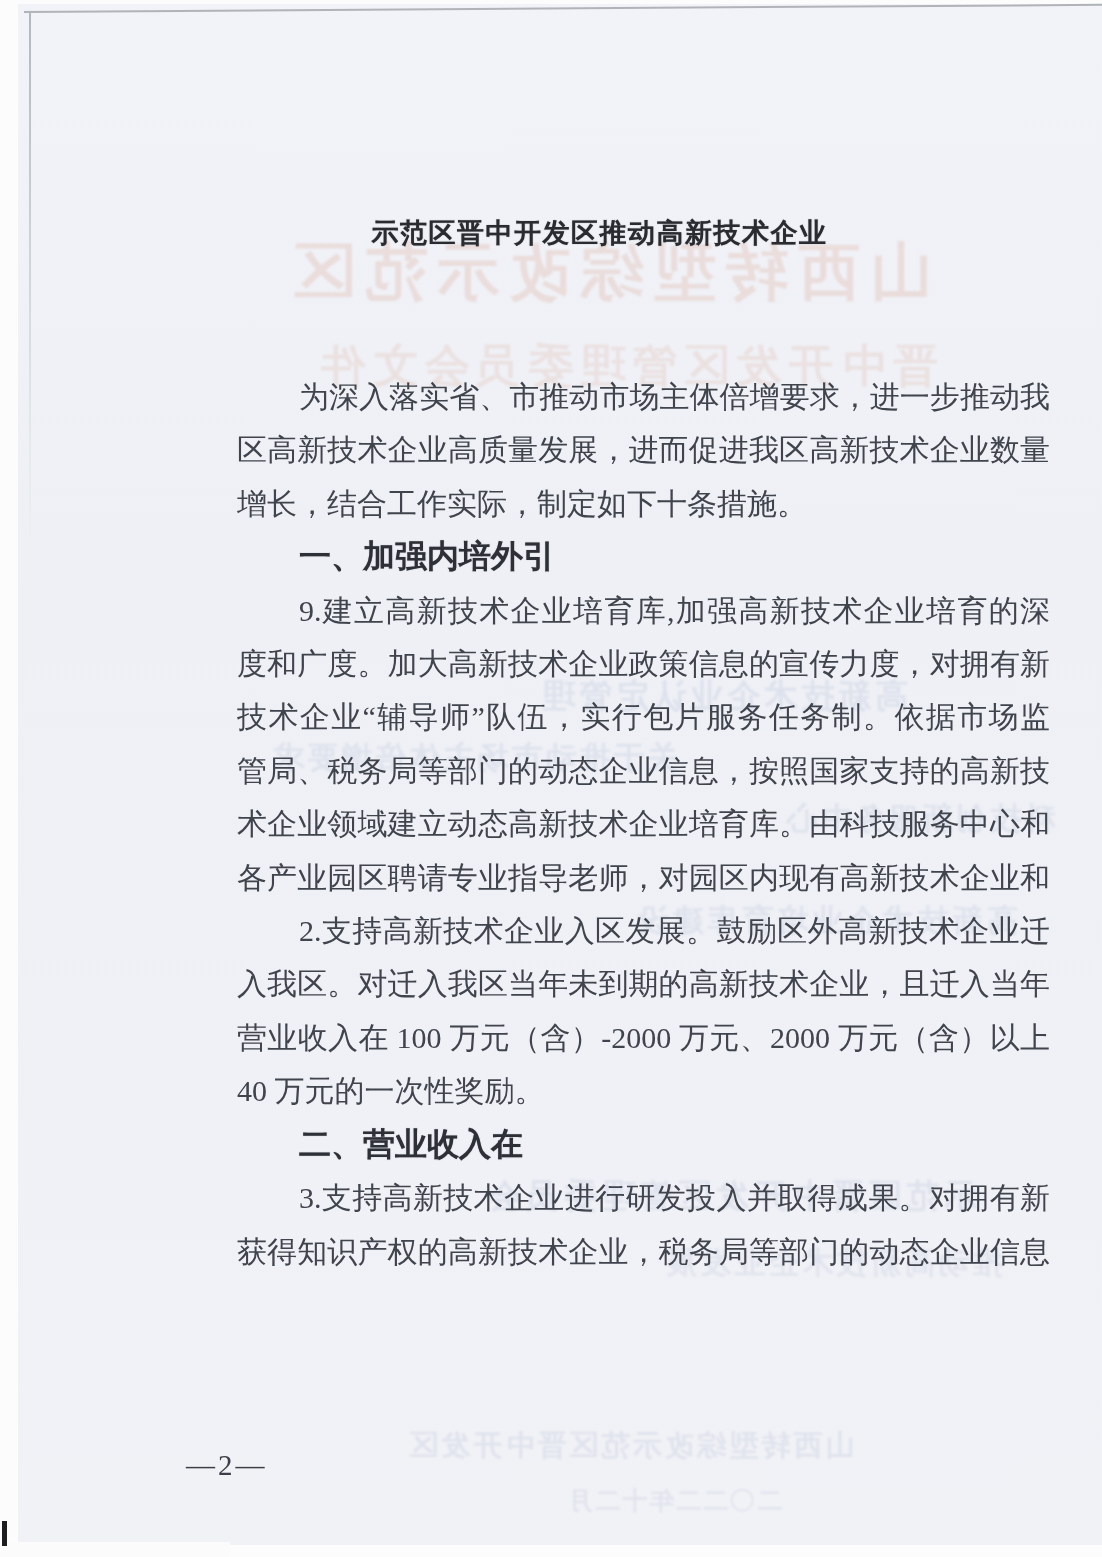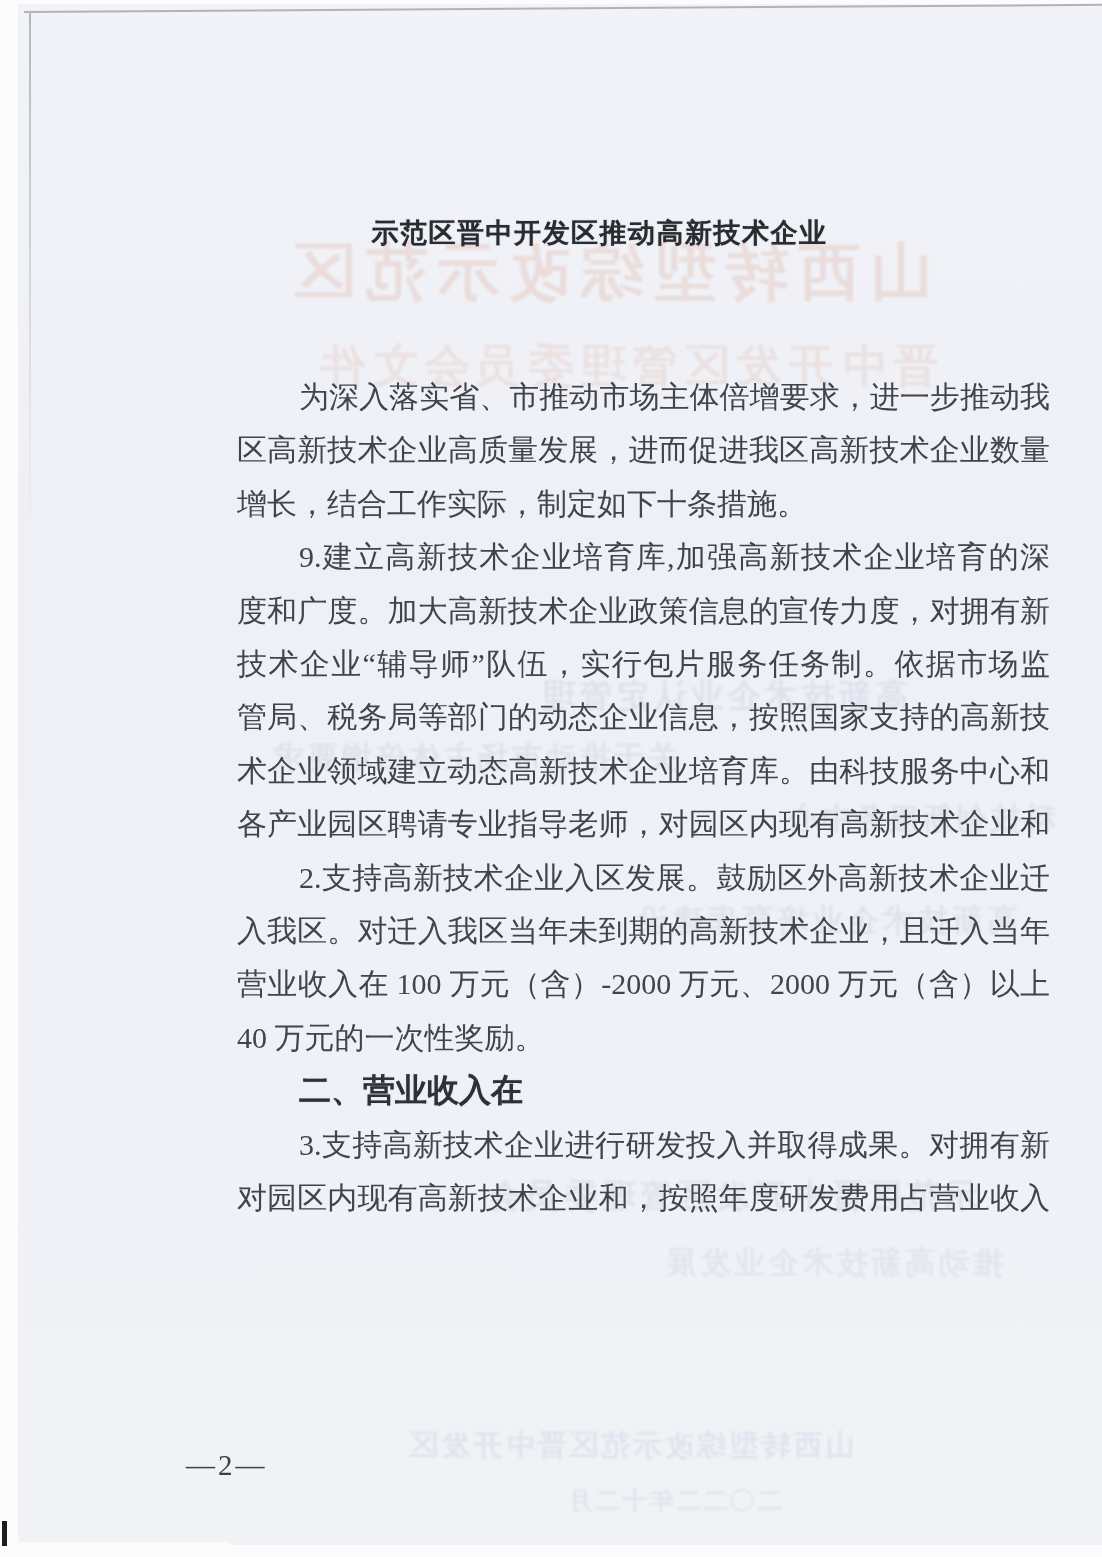--- a/index.html
+++ b/index.html
@@ -144,33 +144,34 @@
     <div class="ghost g-blue g10">二〇二二年十二月</div>
 
     <div class="doc-title">
       <div>示范区晋中开发区推动高新技术企业</div>
     </div>
 
     <div class="doc-body">
       <div class="line ind full">为深入落实省、市推动市场主体倍增要求，进一步推动我</div>
       <div class="line full">区高新技术企业高质量发展，进而促进我区高新技术企业数量</div>
       <div class="line end">增长，结合工作实际，制定如下十条措施。</div>
+      <div class="line heading">一、加强内培外引</div>
       <div class="line ind full">9.建立高新技术企业培育库,加强高新技术企业培育的深</div>
       <div class="line full">度和广度。加大高新技术企业政策信息的宣传力度，对拥有新</div>
       <div class="line full">技术企业“辅导师”队伍，实行包片服务任务制。依据市场监</div>
       <div class="line full">管局、税务局等部门的动态企业信息，按照国家支持的高新技</div>
       <div class="line full">术企业领域建立动态高新技术企业培育库。由科技服务中心和</div>
       <div class="line full">各产业园区聘请专业指导老师，对园区内现有高新技术企业和</div>
       <div class="line ind full">2.支持高新技术企业入区发展。鼓励区外高新技术企业迁</div>
       <div class="line full">入我区。对迁入我区当年未到期的高新技术企业，且迁入当年</div>
       <div class="line full">营业收入在 100 万元（含）-2000 万元、2000 万元（含）以上</div>
       <div class="line end">40 万元的一次性奖励。</div>
       <div class="line heading">二、营业收入在</div>
       <div class="line ind full">3.支持高新技术企业进行研发投入并取得成果。对拥有新</div>
-      <div class="line full">对园区内现有高新技术企业和，按照年度研发费用占营业收入</div>
+      <div class="line full">获得知识产权的高新技术企业，税务局等部门的动态企业信息</div>
     </div>
 
     <div class="pageno">—2—</div>
 
   </div>
 
   <div class="edge-top"></div>
   <div class="edge-left"></div>
   <div class="corner-bottom"></div>
   <div class="mark-tick"></div>

